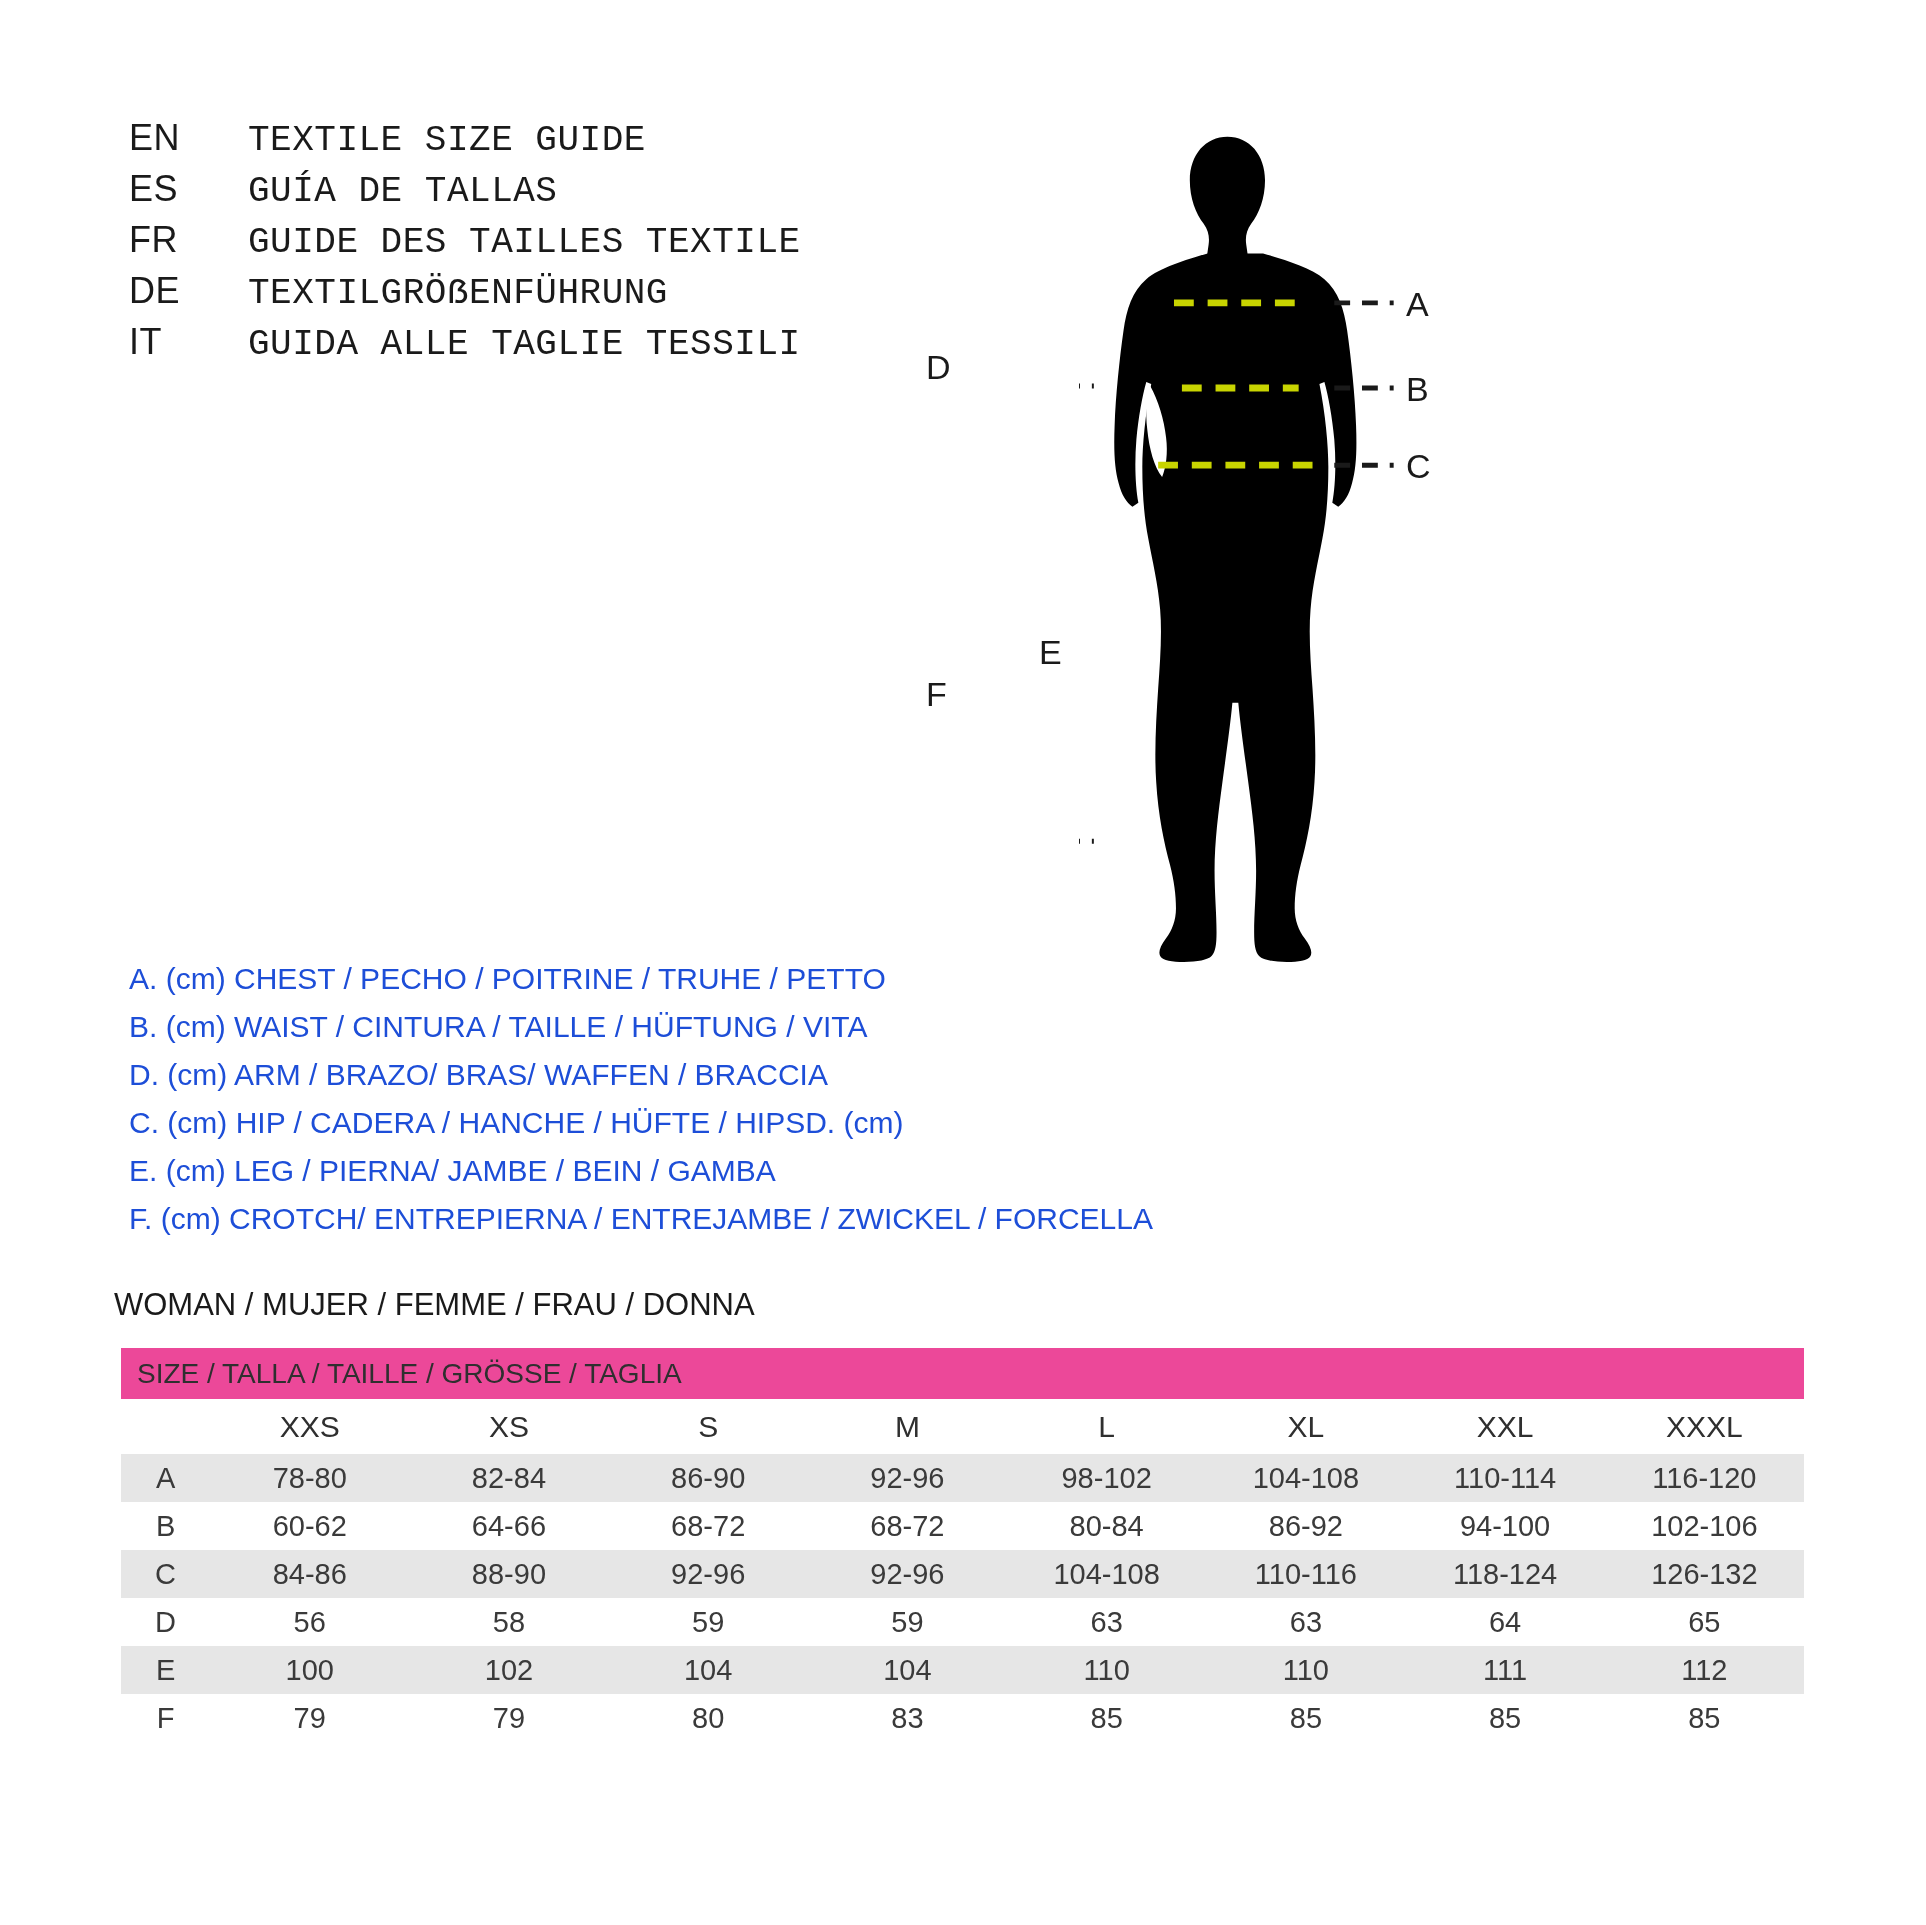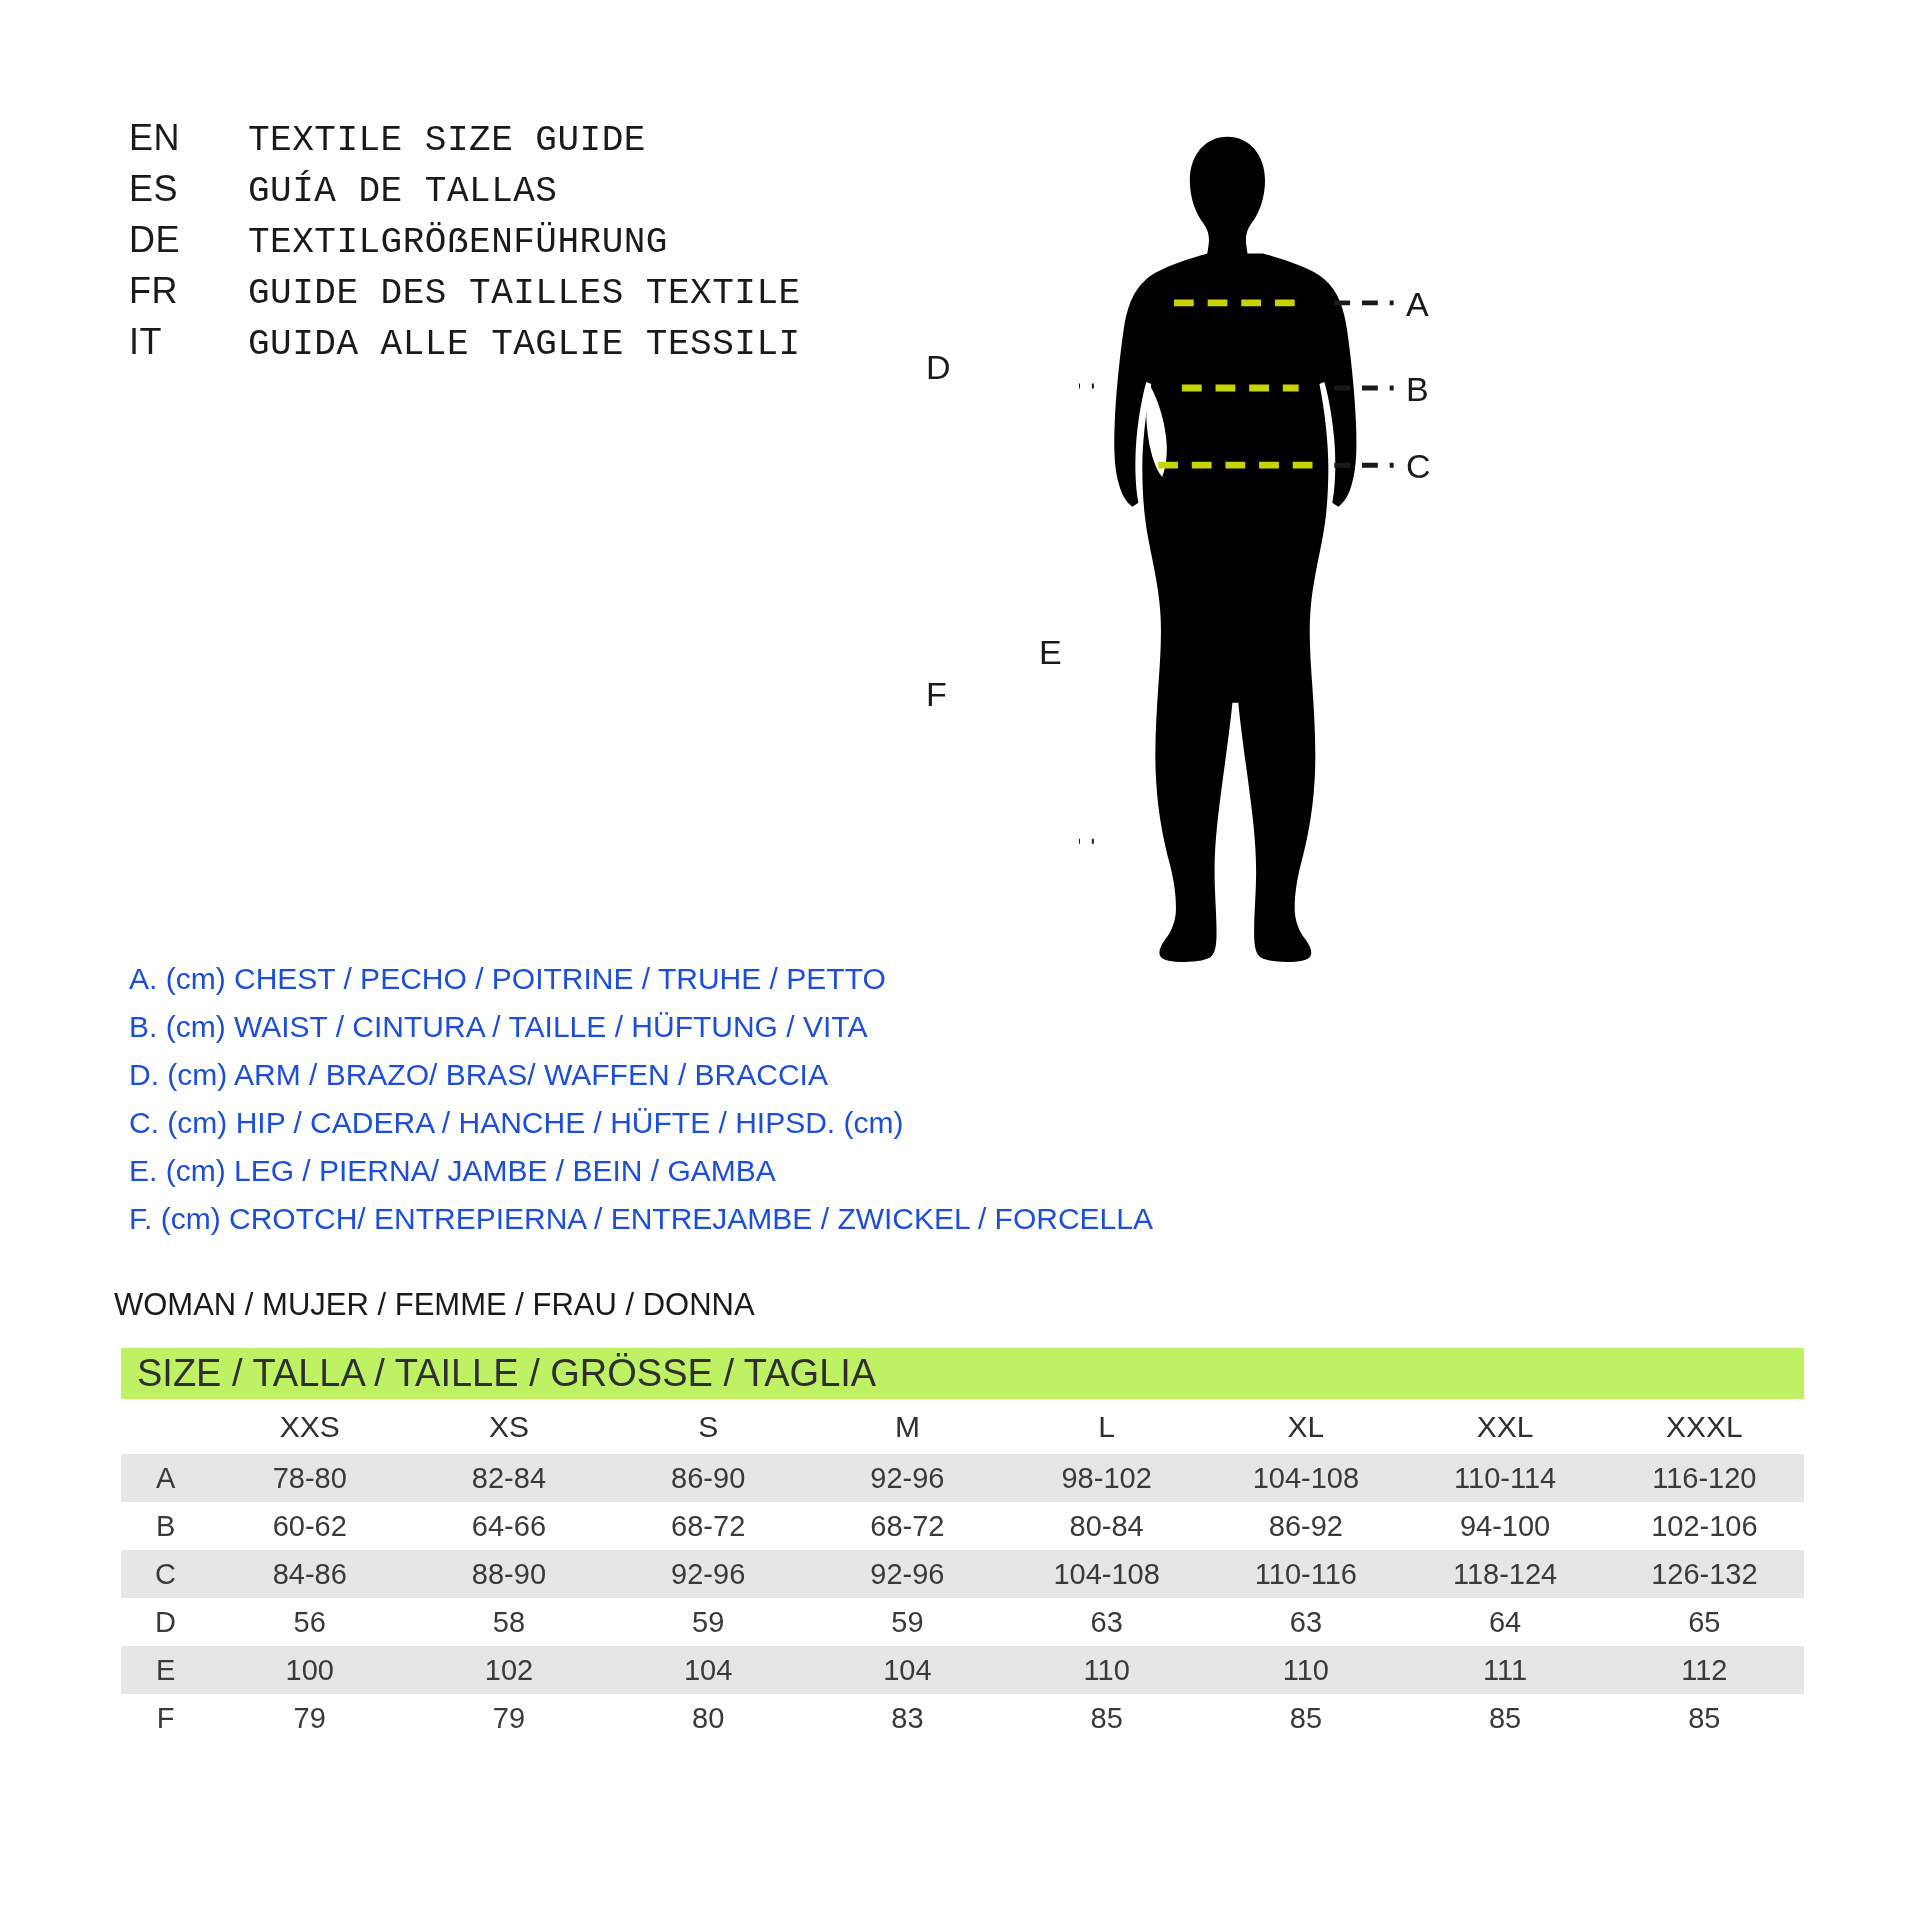--- a/index.html
+++ b/index.html
@@ -83,25 +83,25 @@
     color: #3a3a3a;
   }
   table.size-table td, table.size-table th {
     padding: 0;
     height: 48px;
     font-weight: normal;
     text-align: center;
     vertical-align: middle;
   }
   tr.head-row td {
-    background: #bef264;
+    background: #ec4899;
     text-align: left;
     padding-left: 16px;
     height: 51px;
-    font-size: 38px;
+    font-size: 28px;
     color: #2f2f2f;
   }
   tr.sizes-row td {
     background: #ffffff;
     height: 55px;
     font-size: 30px;
     color: #2f2f2f;
     margin-top: 48px;
   }
   tr.zebra-dark td {
@@ -144,26 +144,26 @@
   <div class="title-block">
     <div class="title-row">
       <span class="title-lang">EN</span>
       <span class="title-text">TEXTILE SIZE GUIDE</span>
     </div>
     <div class="title-row">
       <span class="title-lang">ES</span>
       <span class="title-text">GUÍA DE TALLAS</span>
     </div>
     <div class="title-row">
+      <span class="title-lang">FR</span>
+      <span class="title-text">GUIDE DES TAILLES TEXTILE</span>
+    </div>
+    <div class="title-row">
       <span class="title-lang">DE</span>
       <span class="title-text">TEXTILGRÖẞENFÜHRUNG</span>
-    </div>
-    <div class="title-row">
-      <span class="title-lang">FR</span>
-      <span class="title-text">GUIDE DES TAILLES TEXTILE</span>
     </div>
     <div class="title-row">
       <span class="title-lang">IT</span>
       <span class="title-text">GUIDA ALLE TAGLIE TESSILI</span>
     </div>
   </div>
 
   <div class="figure-area">
     <svg width="847" height="1218" viewBox="0 0 856 1230" xmlns="http://www.w3.org/2000/svg">
 

